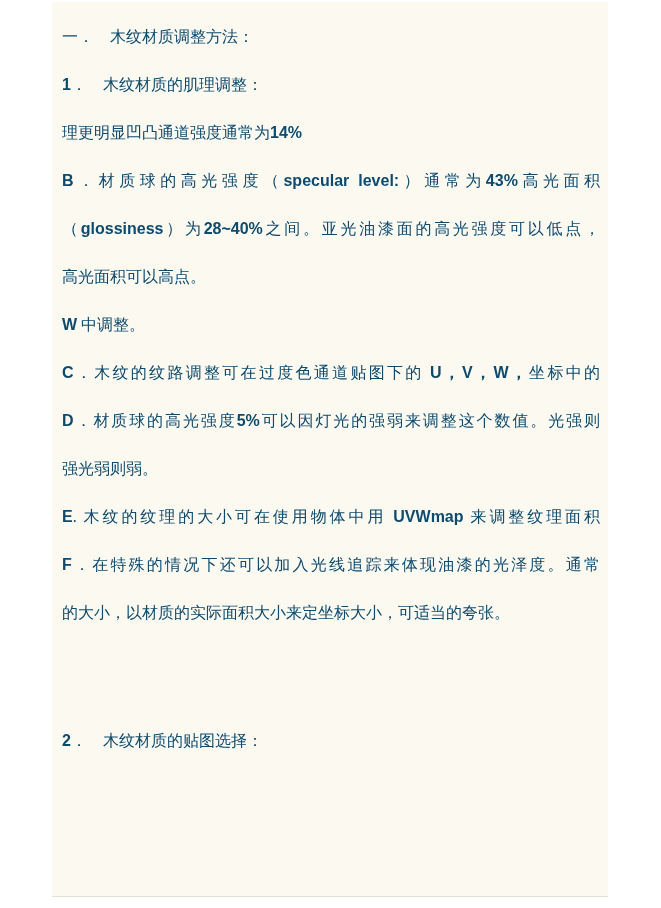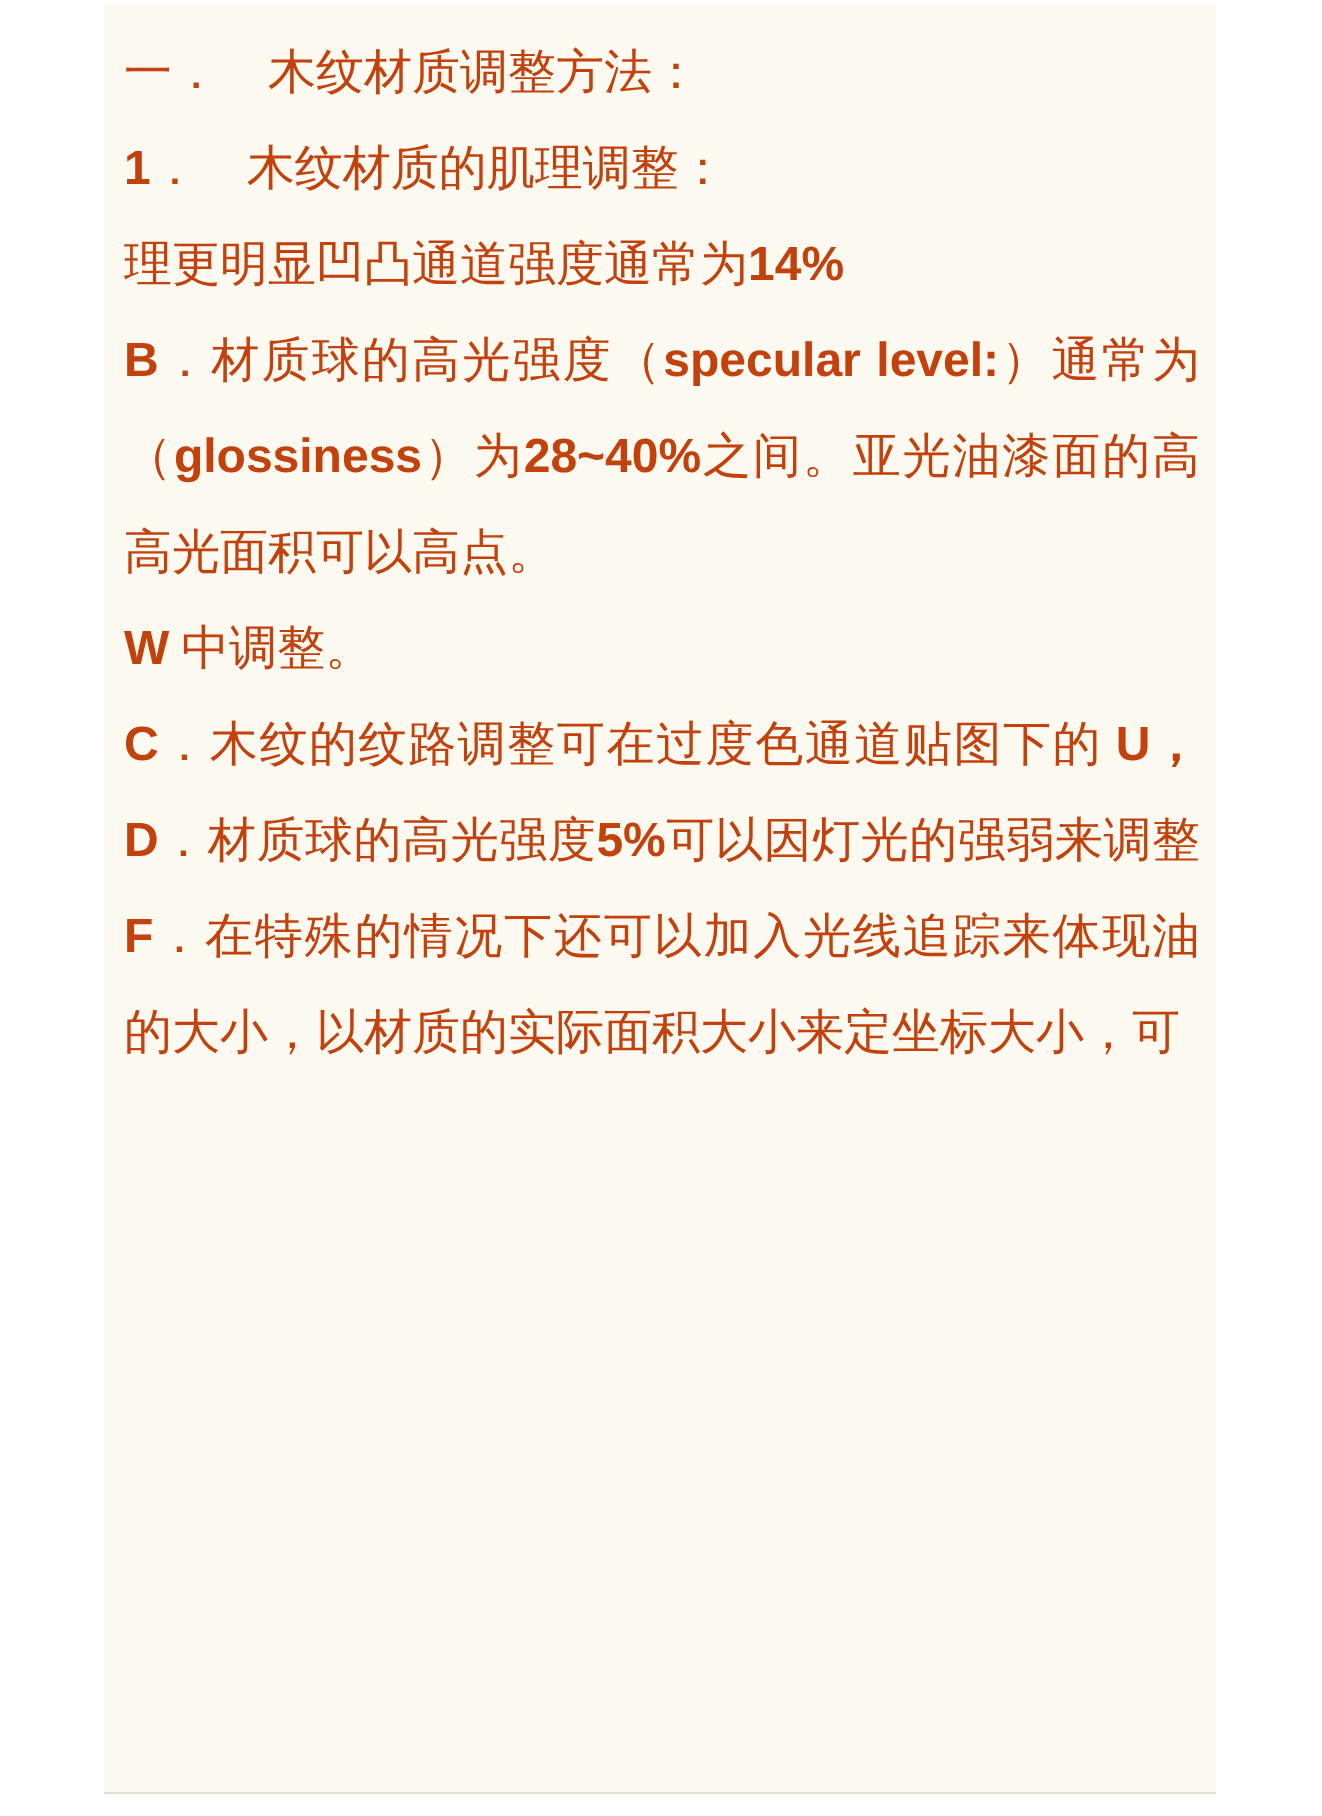--- a/index.html
+++ b/index.html
@@ -23,24 +23,24 @@
     width: 556px;
     height: 895px;
     background: #fcf9f0;
     box-sizing: border-box;
     padding: 11px 8px 0 10px;
     overflow: hidden;
     border-bottom: 1px solid #e3dfd4;
   }
   .line {
     font-family: "Liberation Serif", "DejaVu Serif", serif;
-    font-size: 24px;
+    font-size: 16px;
     line-height: 48px;
     height: 48px;
-    color: #c2410c;
+    color: #0c4a6e;
     white-space: pre-wrap;
     overflow: hidden;
   }
   .jl {
     text-align: justify;
     text-align-last: justify;
   }
   .b {
     font-family: "Liberation Sans", "DejaVu Sans", sans-serif;
     font-weight: 700;
@@ -56,17 +56,20 @@
   <div class="page">
       <div class="line"><span>一．　木纹材质调整方法：</span></div>
       <div class="line"><span class="b">1</span><span>．　木纹材质的肌理调整：</span></div>
       <div class="line"><span>理更明显凹凸通道强度通常为</span><span class="b">14%</span></div>
       <div class="line jl"><span class="b">B</span><span>．材质球的高光强度（</span><span class="b">specular level:</span><span>）通常为</span><span class="b">43%</span><span>高光面积</span></div>
       <div class="line jl"><span>（</span><span class="b">glossiness</span><span>）为</span><span class="b">28~40%</span><span>之间。亚光油漆面的高光强度可以低点，</span></div>
       <div class="line"><span>高光面积可以高点。</span></div>
       <div class="line"><span class="b">W</span><span> 中调整。</span></div>
       <div class="line jl"><span class="b">C</span><span>．木纹的纹路调整可在过度色通道贴图下的 </span><span class="b">U，V，W，</span><span>坐标中的</span></div>
       <div class="line jl"><span class="b">D</span><span>．材质球的高光强度</span><span class="b">5%</span><span>可以因灯光的强弱来调整这个数值。光强则</span></div>
+      <div class="line"><span>强光弱则弱。</span></div>
+      <div class="line jl"><span class="b">E</span><span>. 木纹的纹理的大小可在使用物体中用 </span><span class="b">UVWmap</span><span> 来调整纹理面积</span></div>
       <div class="line jl"><span class="b">F</span><span>．在特殊的情况下还可以加入光线追踪来体现油漆的光泽度。通常</span></div>
       <div class="line"><span>的大小，以材质的实际面积大小来定坐标大小，可适当的夸张。</span></div>
       <div class="spacer"></div>
+      <div class="line"><span class="b">2</span><span>．　木纹材质的贴图选择：</span></div>
     </div>
 </div>
 
 </body></html>

